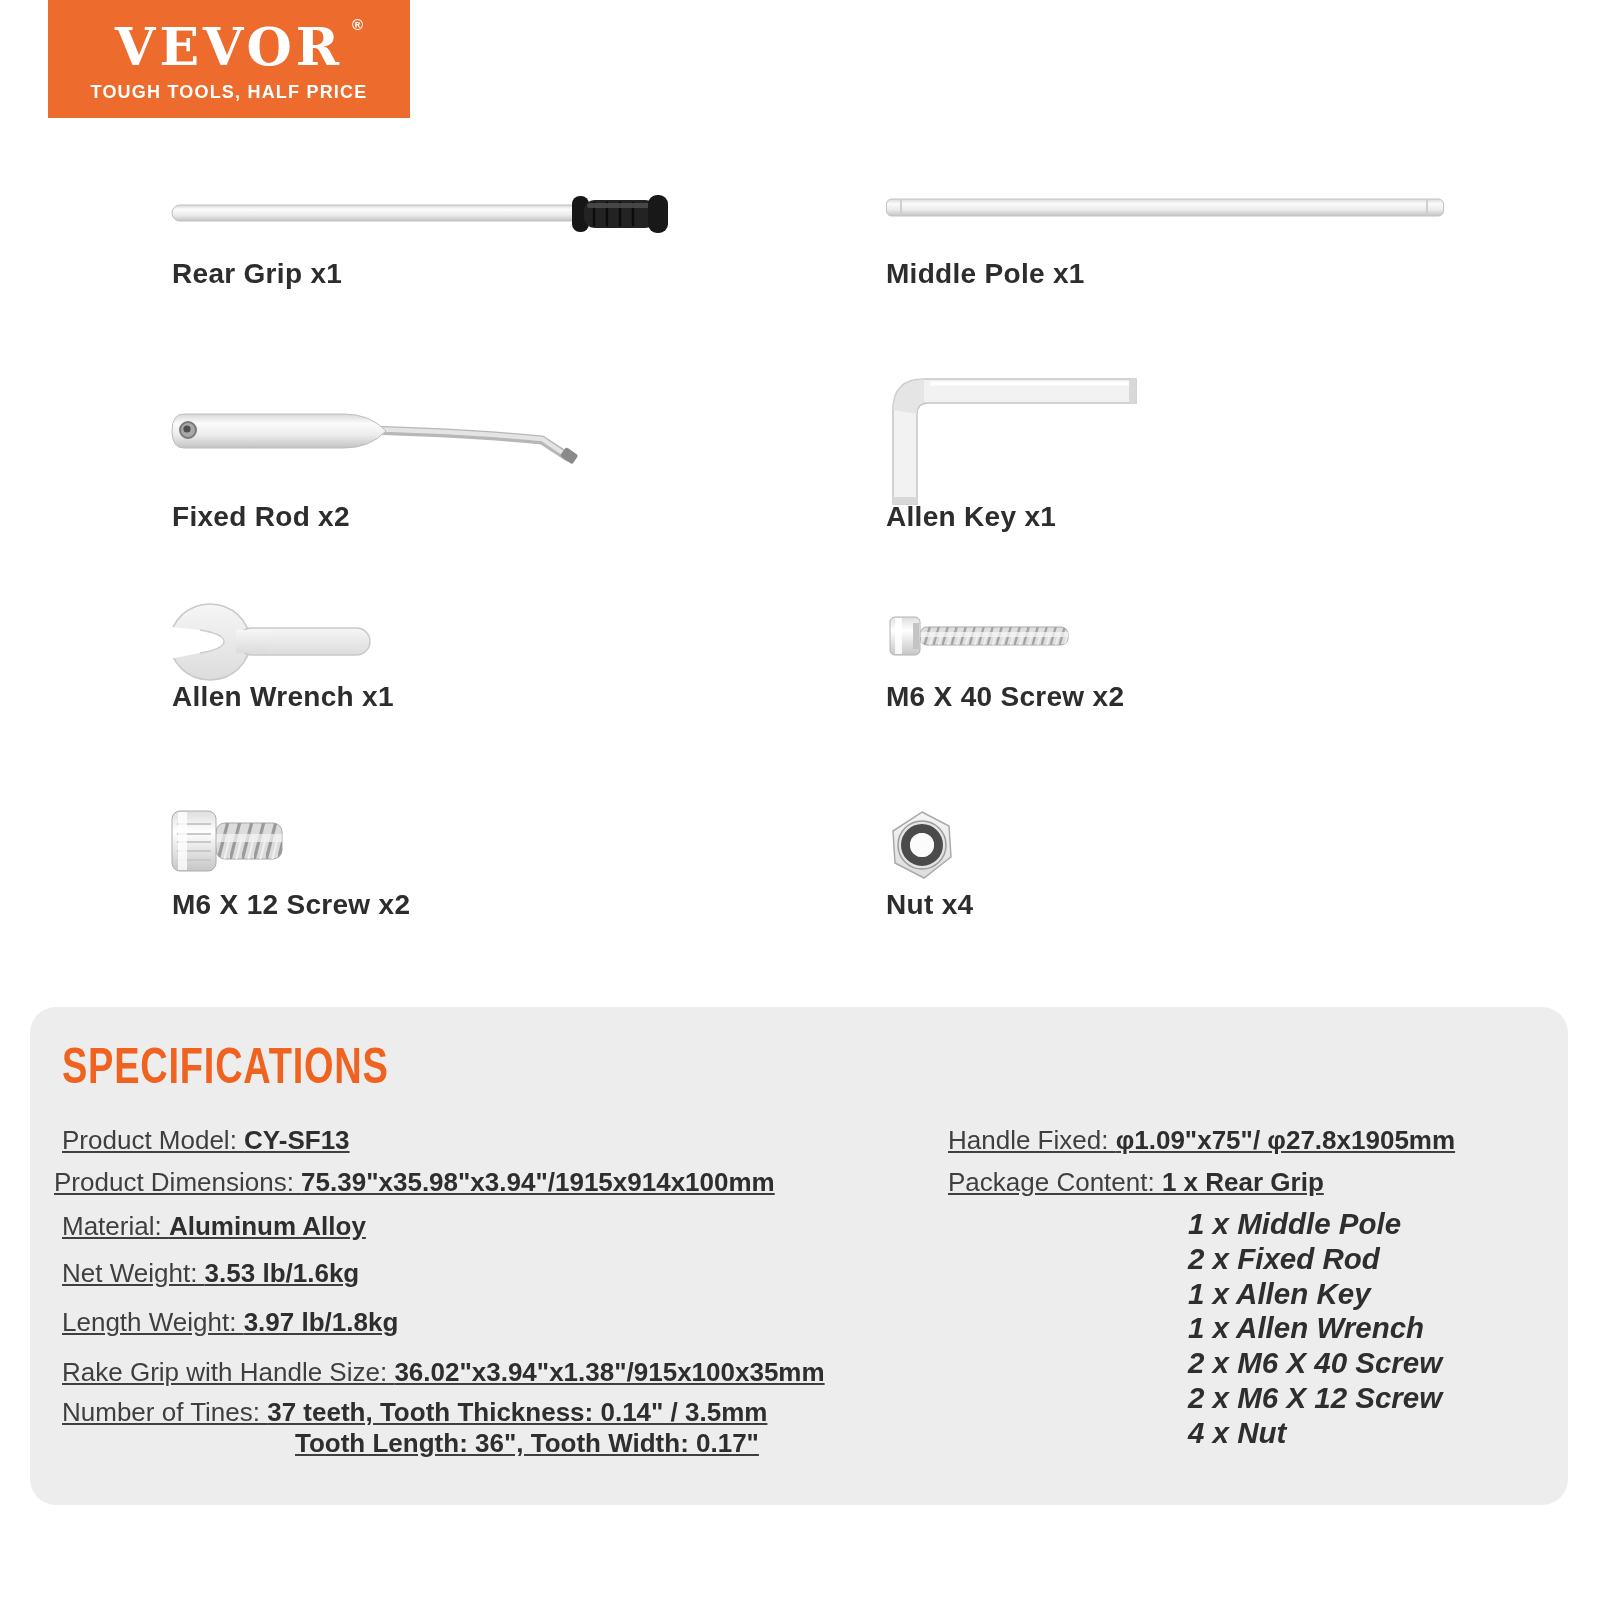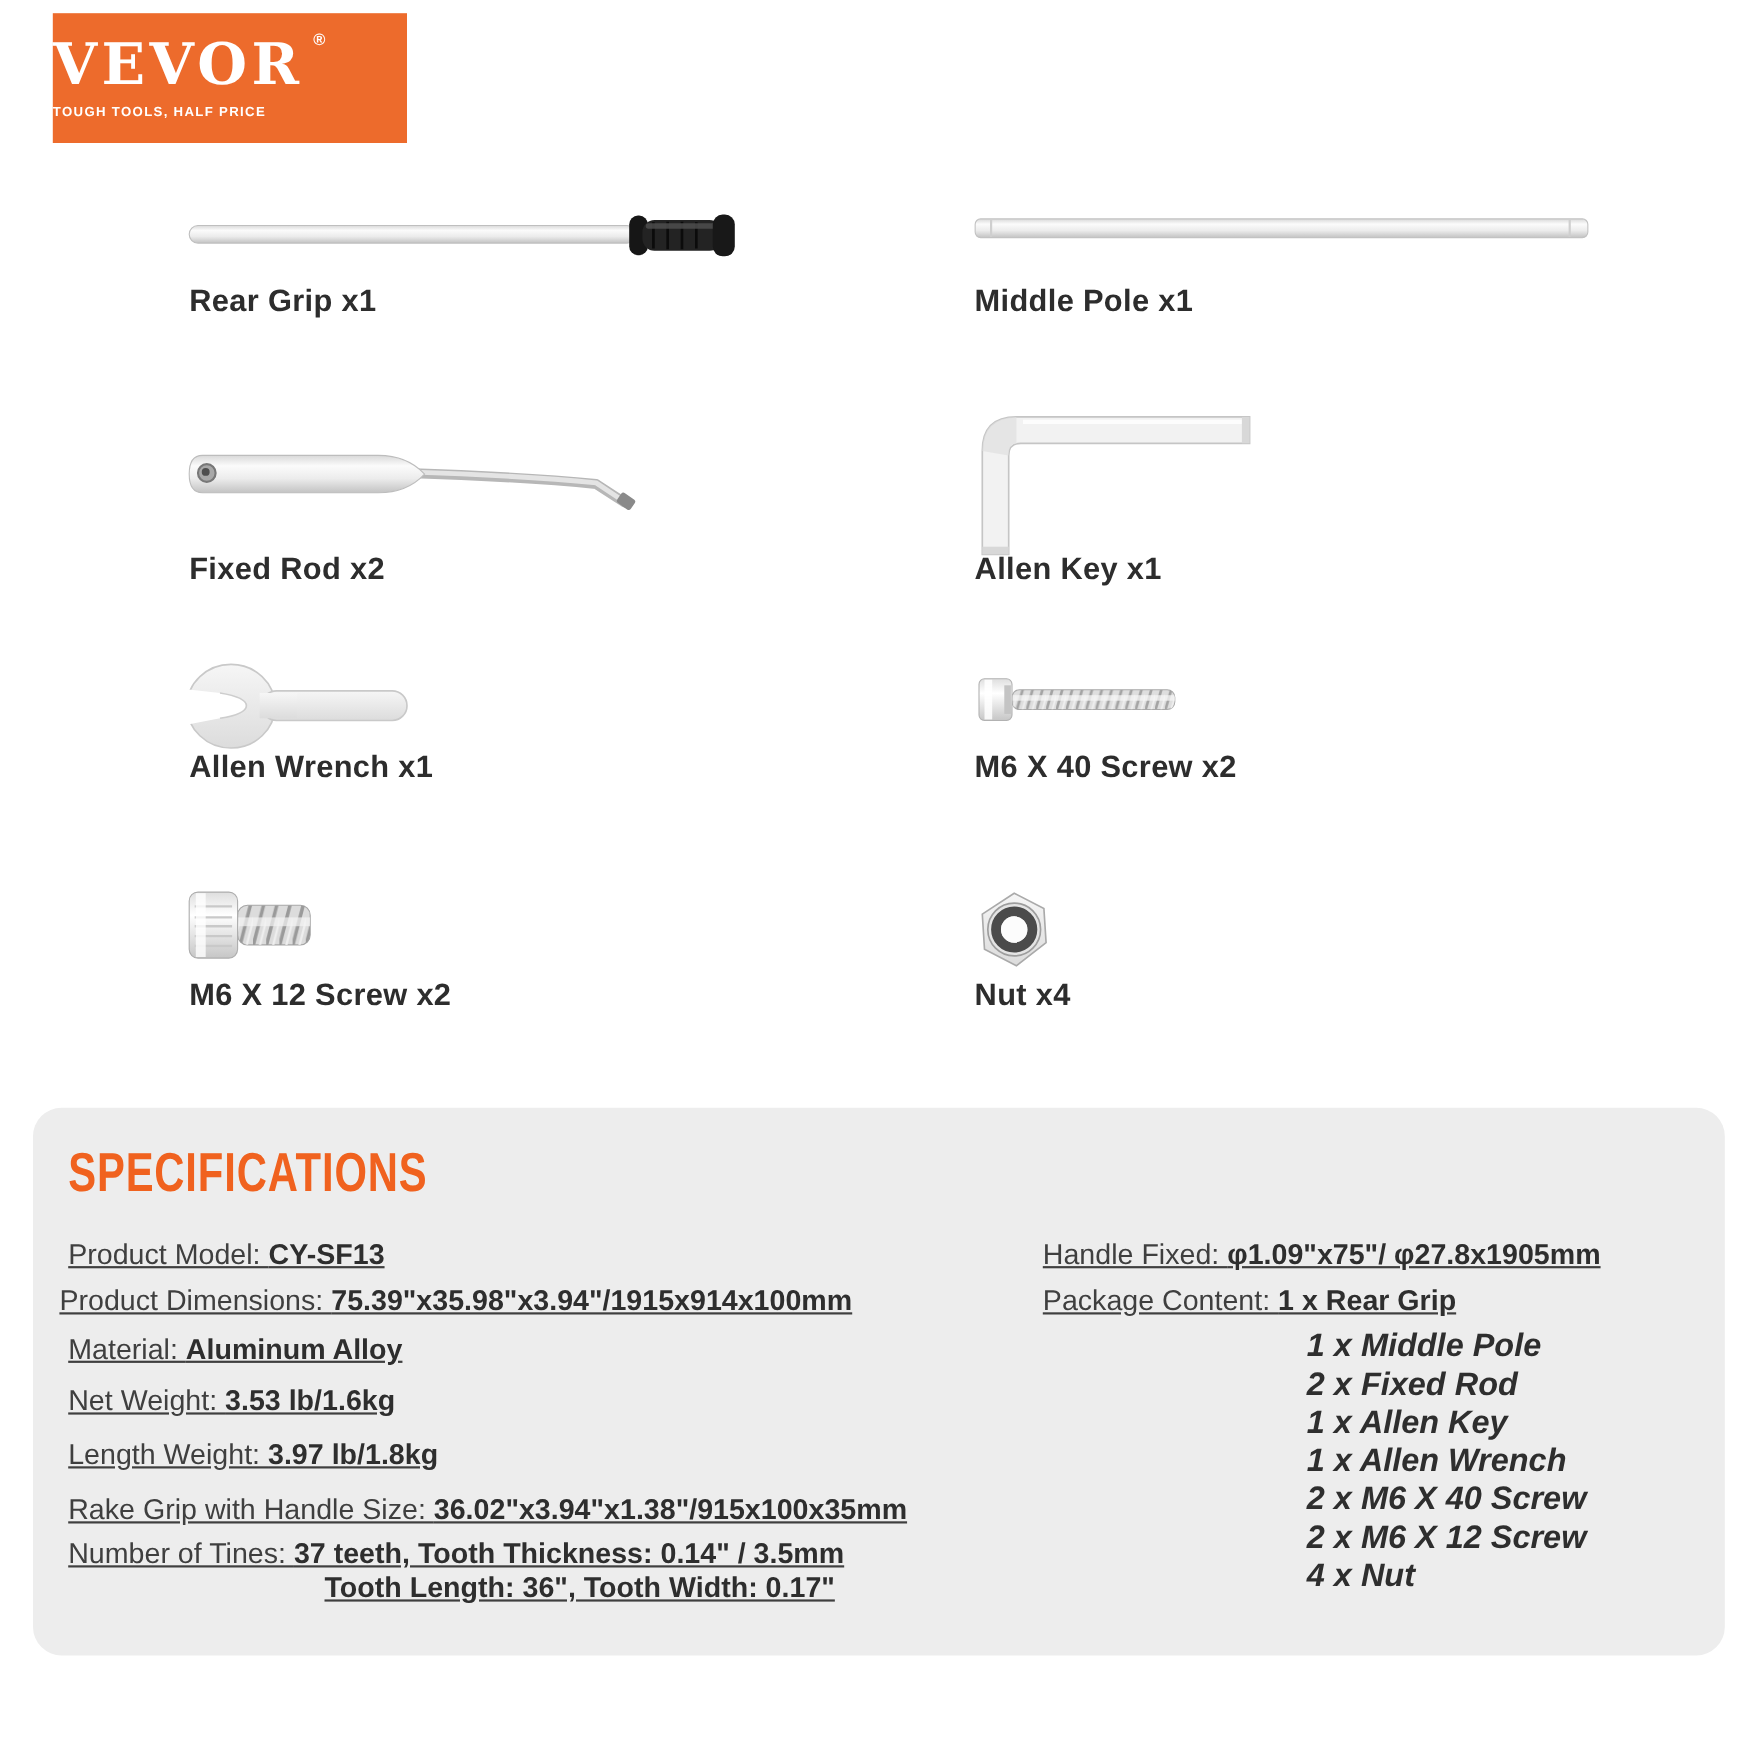--- a/index.html
+++ b/index.html
@@ -5,34 +5,34 @@
   html,body{margin:0;padding:0;}
   body{
     width:1600px;height:1600px;position:relative;overflow:hidden;
     background:#ffffff;
     font-family:"Liberation Sans", sans-serif;
     -webkit-font-smoothing:antialiased;
   }
 
   
   .logo{
-    position:absolute;left:48px;top:12px;width:322px;height:118px;
-    background:#ED6B2C;color:#fff;text-align:left;
+    position:absolute;left:48px;top:0;width:362px;height:118px;
+    background:#ED6B2C;color:#fff;text-align:center;
   }
   .logo-word{
     display:inline-block;position:relative;margin-top:21px;
     font-family:"DejaVu Serif", serif;font-weight:bold;
     font-size:52px;line-height:1;letter-spacing:4px;
   }
   .logo-reg{
     position:absolute;right:-20px;top:-4px;
     font-family:"Liberation Sans", sans-serif;font-size:15px;font-weight:bold;letter-spacing:0;
   }
   .logo-tag{
-    margin-top:9px;font-size:12px;font-weight:bold;letter-spacing:1.2px;white-space:nowrap;
+    margin-top:9px;font-size:18px;font-weight:bold;letter-spacing:1.2px;white-space:nowrap;
   }
 
   
   .part-img{position:absolute;}
   .img-rear-grip{left:170px;top:186px;width:500px;height:56px}
   .img-middle-pole{left:885px;top:194px;width:560px;height:28px}
   .img-fixed-rod{left:170px;top:400px;width:416px;height:70px}
   .img-allen-key{left:878px;top:372px;width:264px;height:136px}
   .img-allen-wrench{left:168px;top:600px;width:206px;height:84px}
   .img-m6x40{left:888px;top:614px;width:192px;height:44px}

